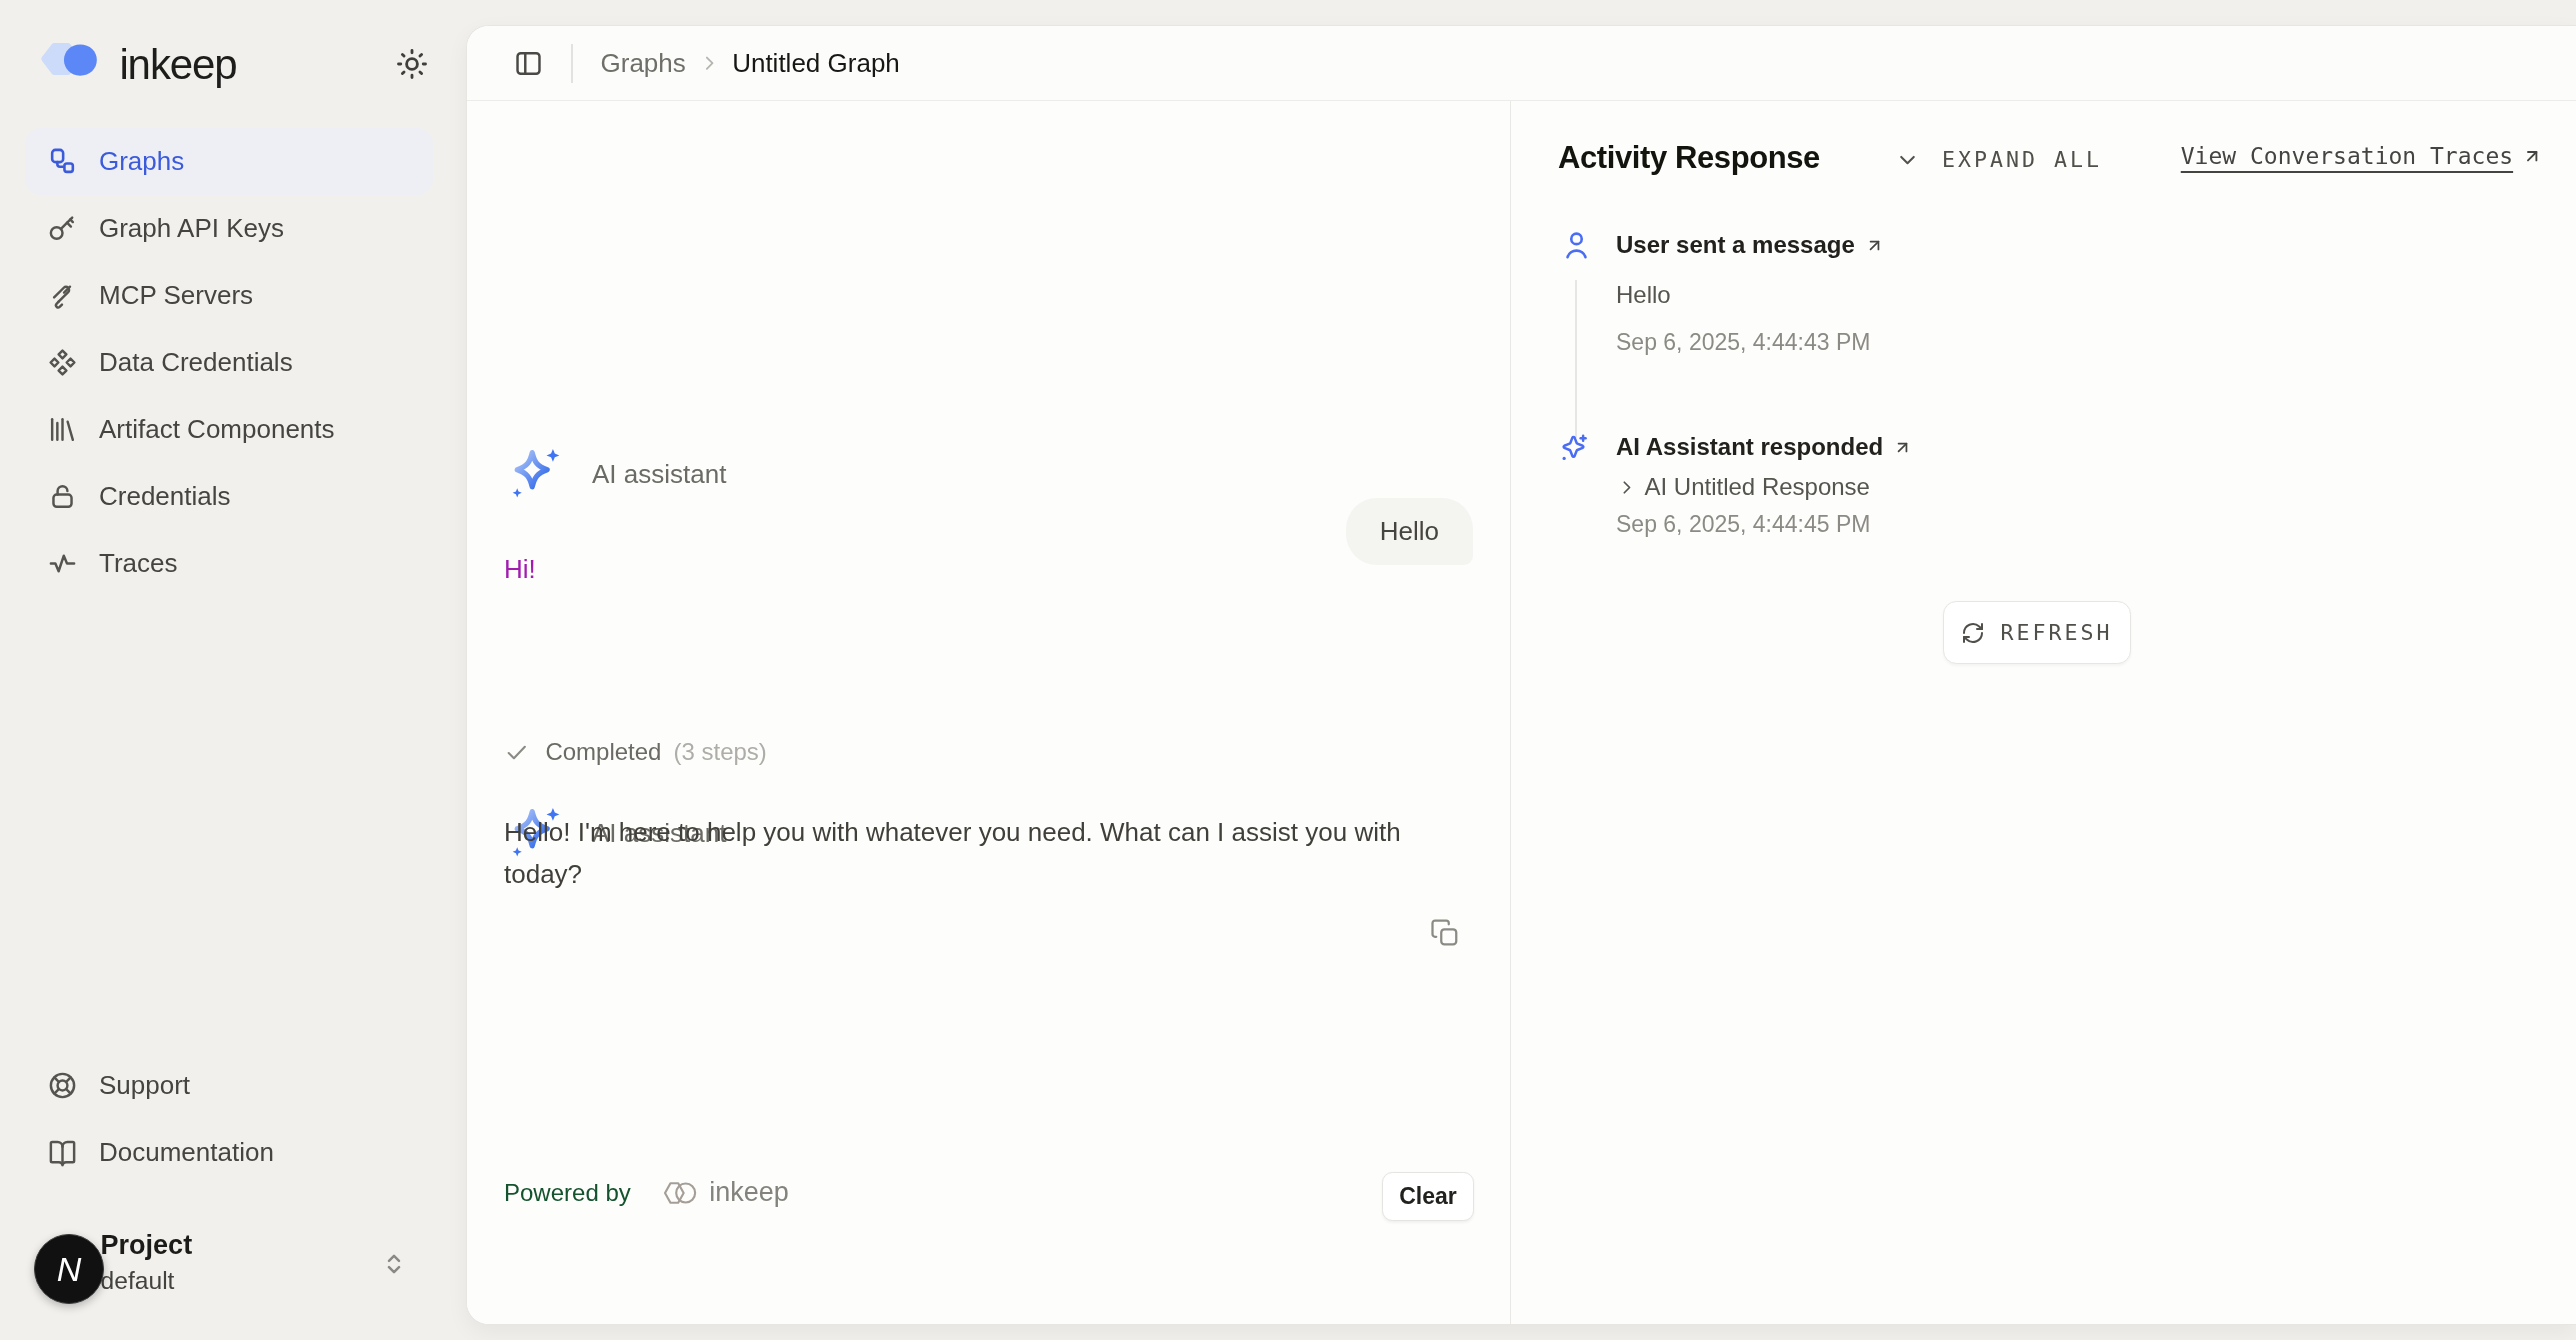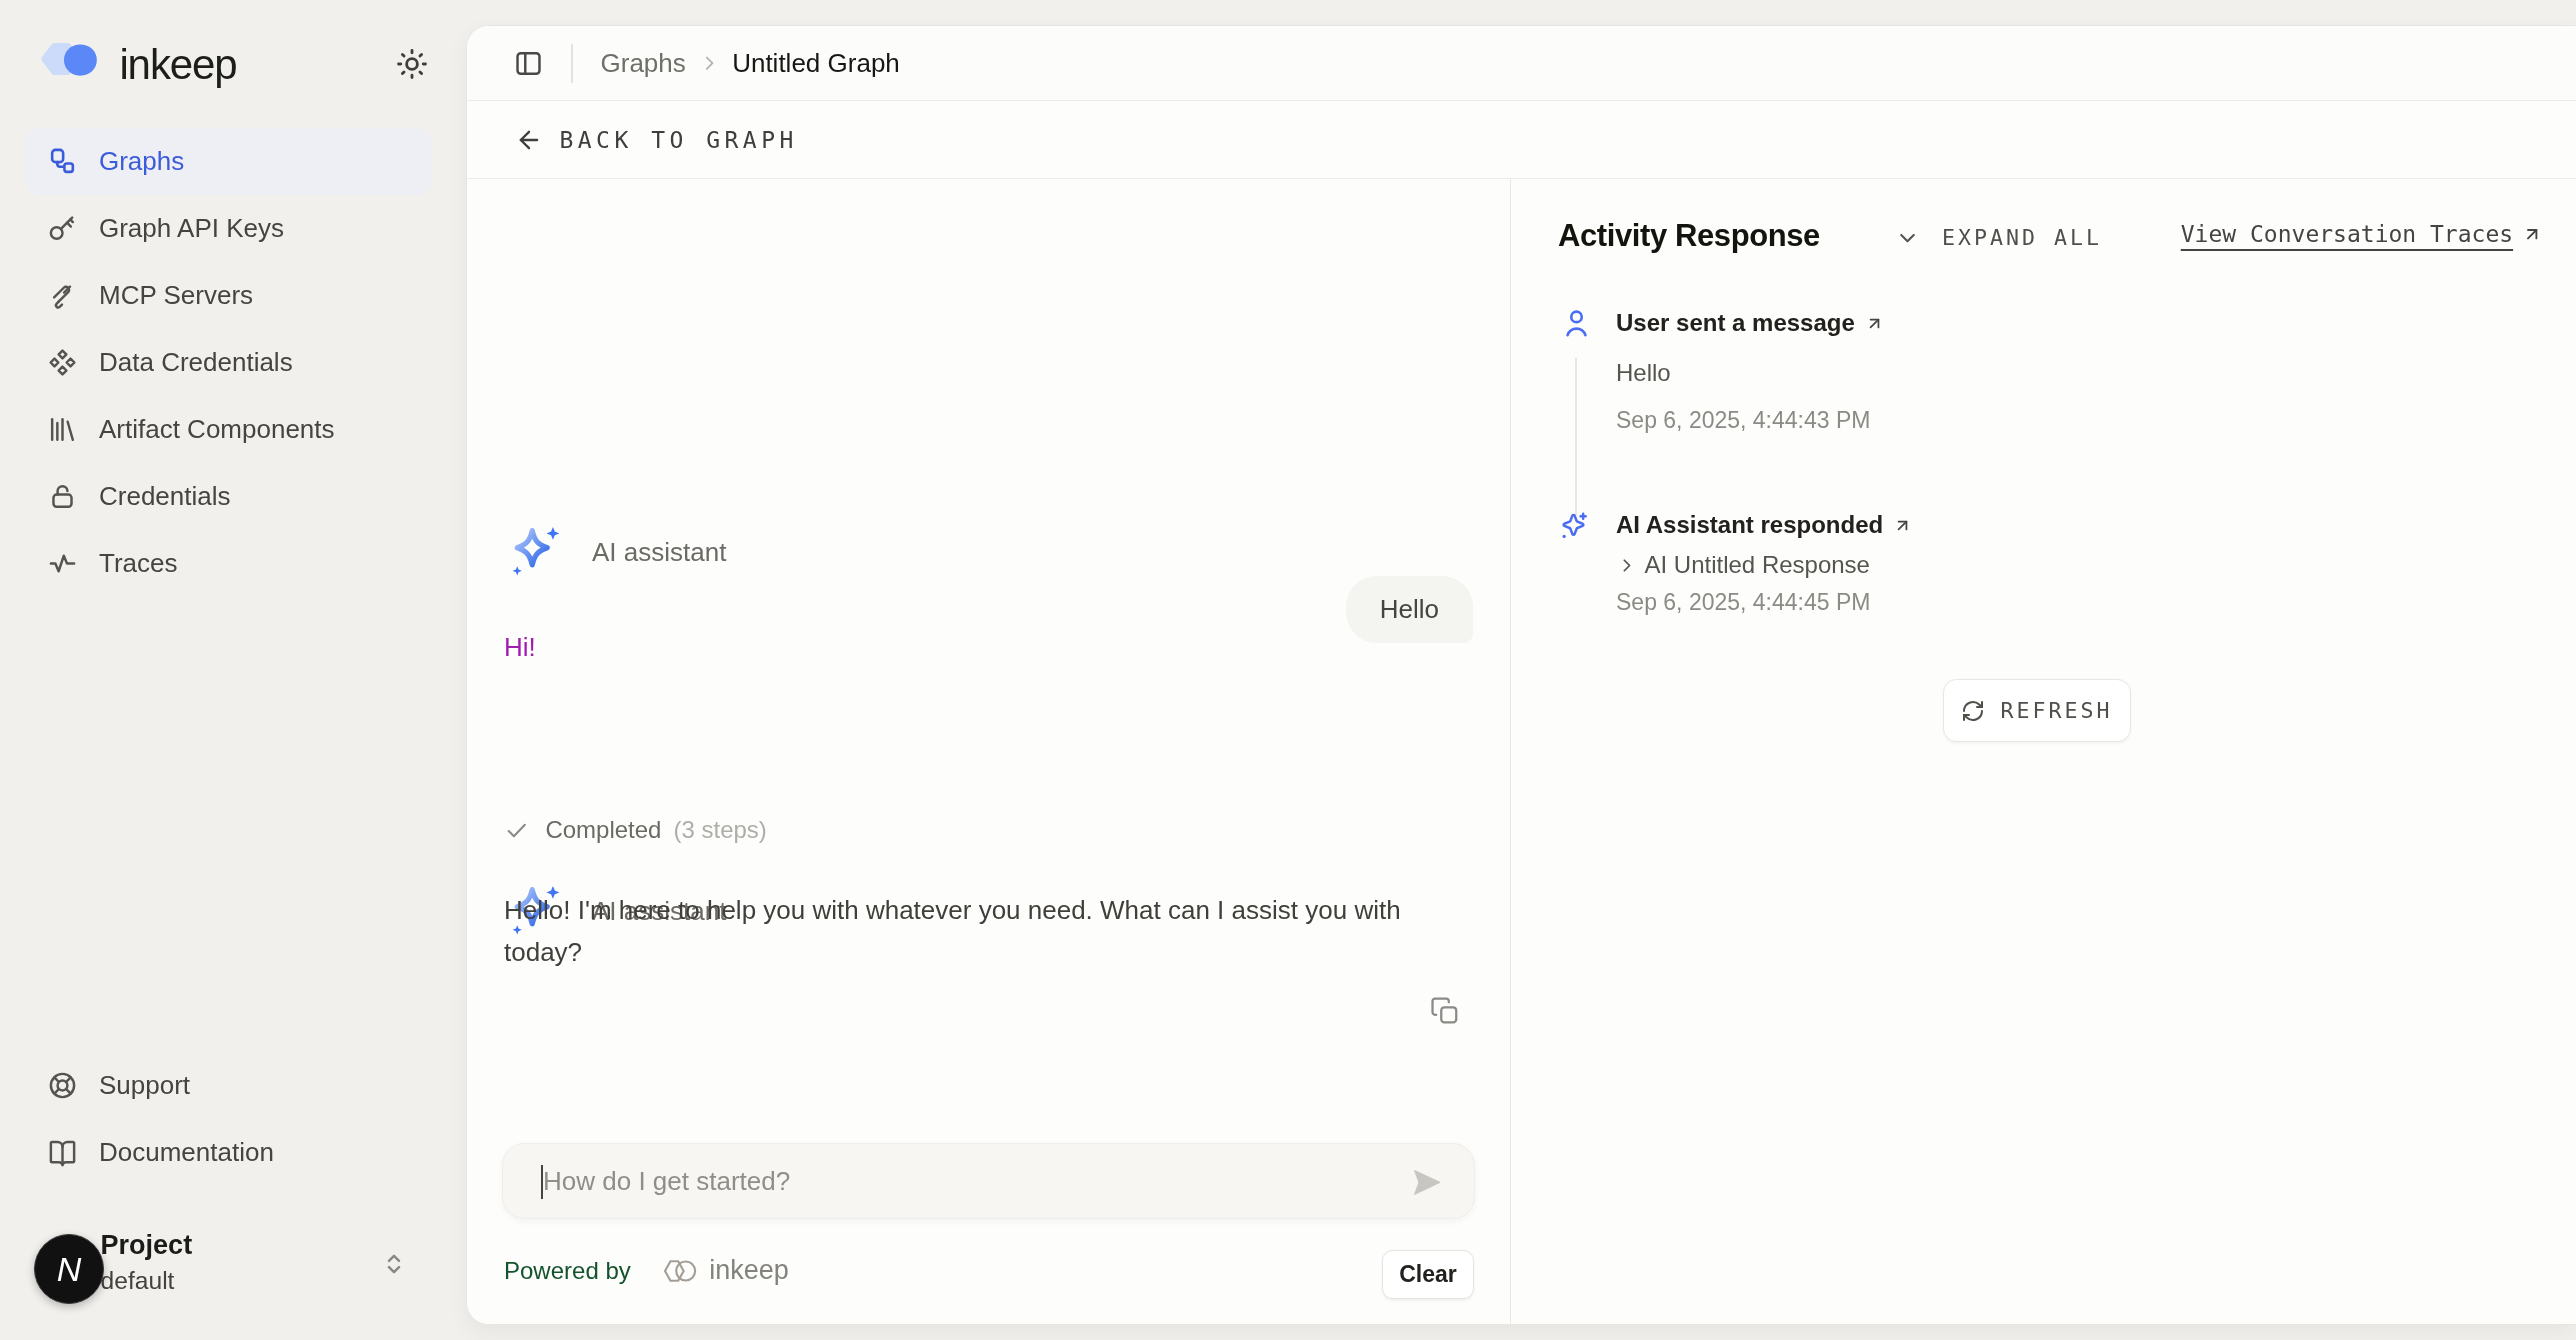--- a/index.html
+++ b/index.html
@@ -232,27 +232,20 @@
     <div class="hdr-divider"></div>
     <div class="crumb">
       <span class="crumb-section">Graphs</span>
       <svg class="crumb-sep" viewBox="0 0 24 24" fill="none" stroke="currentColor" stroke-width="2" stroke-linecap="round" stroke-linejoin="round">
           <path d="m9.5 6 6 6-6 6"></path>
         </svg>
       <span class="crumb-page">Untitled Graph</span>
     </div>
   </div>
 
-  <div class="back-row">
-    <svg class="back-arrow" viewBox="0 0 24 24" fill="none" stroke="currentColor" stroke-width="2" stroke-linecap="round" stroke-linejoin="round">
-      <path d="M19 12H5"></path>
-        <path d="m12 19-7-7 7-7"></path>
-    </svg>
-    <span class="back-label mono">BACK TO GRAPH</span>
-  </div>
 
   <div class="content">
 
     <div class="chat-panel">
 
       <div class="abs ai-row" style="left:35px; top:343px;">
         <svg class="ai-avatar" viewBox="0 0 48 42">
           <defs>
             <linearGradient id="sg1" x1="0" y1="0" x2="1" y2="1">
               <stop offset="0" stop-color="#b3c9f9"></stop>
@@ -291,29 +284,20 @@
 
       <div class="abs response-par" style="left:37px; top:710px;">Hello! I'm here to help you with whatever you need. What can I assist you with today?</div>
 
       <div class="abs copy-btn" style="left:963px; top:817px;">
         <svg viewBox="0 0 24 24" fill="none" stroke="currentColor" stroke-width="1.8" stroke-linecap="round" stroke-linejoin="round">
           <rect x="9" y="9" width="12" height="12" rx="2.5"></rect>
           <path d="M5 15H4a2 2 0 0 1-2-2V4a2 2 0 0 1 2-2h9a2 2 0 0 1 2 2v1"></path>
         </svg>
       </div>
 
-      <div class="abs chat-input">
-        <div class="text-cursor"></div>
-        <input type="text" value="" placeholder="How do I get started?" style="">
-        <div class="send-btn">
-          <svg viewBox="0 0 24 24" fill="currentColor">
-            <path d="M3.7 3a.5.5 0 0 0-.68.63l2.84 7.62a2 2 0 0 1 0 1.4L3.02 20.3a.5.5 0 0 0 .68.63l18-8.5a.5.5 0 0 0 0-.9z"></path>
-          </svg>
-        </div>
-      </div>
 
       <div class="abs powered-row" style="left:37px; top:1076px;">
         <span class="powered-txt">Powered by</span>
         <svg class="powered-mark" viewBox="0 0 30 20" fill="none" stroke="#a49e97" stroke-width="1.5">
           <path d="M8 3.2h5.4l3.8 6.8-3.8 6.8H8L4.2 10z" stroke-linejoin="round"></path>
           <circle cx="18.6" cy="10" r="6.6"></circle>
         </svg>
         <span class="powered-brand">inkeep</span>
       </div>
 

